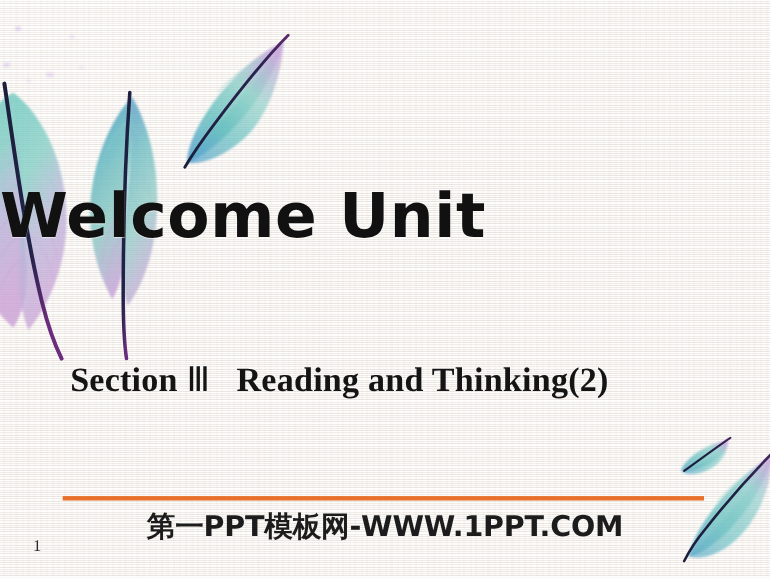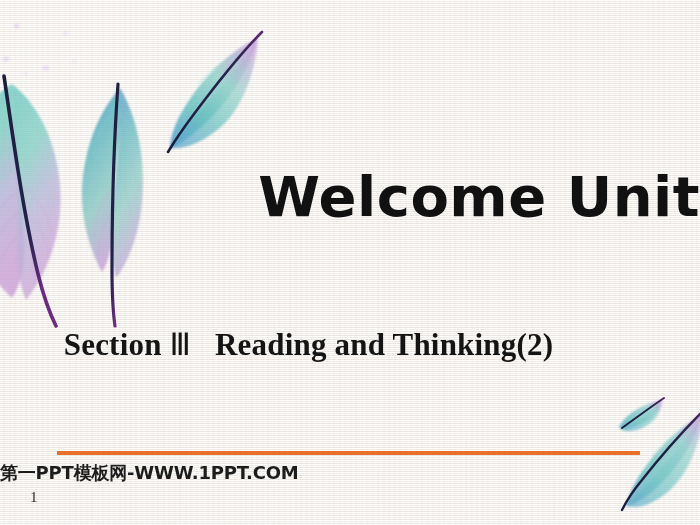--- a/index.html
+++ b/index.html
@@ -55,21 +55,21 @@
     filter: blur(1.4px);
     pointer-events: none;
   }
 
   
   #title {
     position: absolute;
     left: 0;
     top: 168px;
     width: 700px;
-    text-align: right;
+    text-align: left;
     font-family: "DejaVu Sans", sans-serif;
     font-weight: bold;
     font-size: 56px;
     letter-spacing: 0.5px;
     color: #111111;
     line-height: 1.05;
     text-shadow: 0 1px 0 rgba(255,255,255,0.55);
   }
 
   
@@ -100,24 +100,24 @@
     height: 4px;
     background: #e8702a;
   }
 
   
   #watermark {
     position: absolute;
     left: 0;
     top: 461px;
     width: 700px;
-    text-align: left;
+    text-align: center;
     font-family: "DejaVu Sans", sans-serif;
     font-weight: bold;
-    font-size: 18px;
+    font-size: 26px;
     color: #1c1c1c;
     letter-spacing: -0.2px;
   }
 
   
   #page-number {
     position: absolute;
     left: 30px;
     top: 489px;
     font-family: "Liberation Serif", serif;

